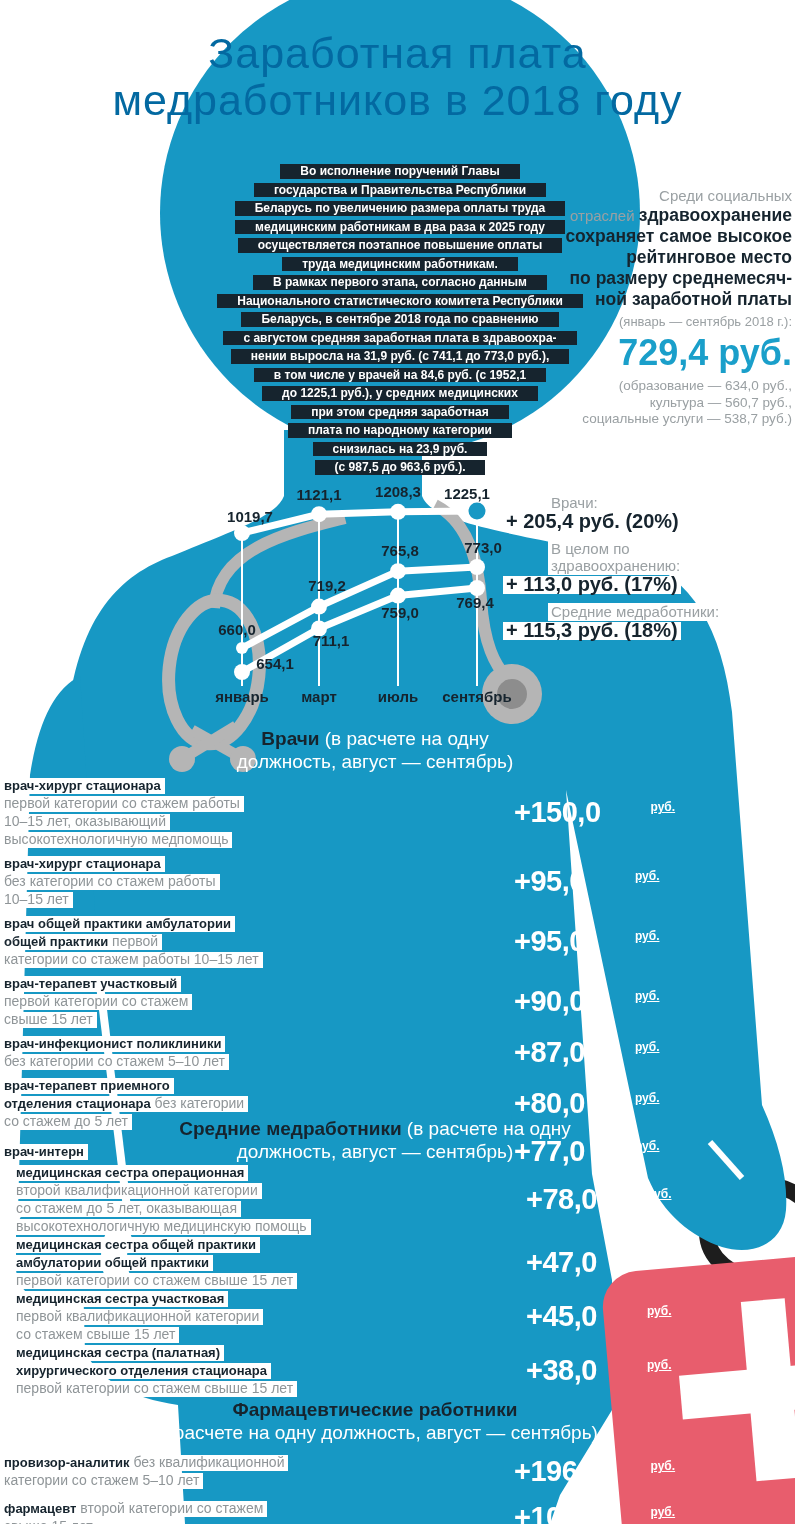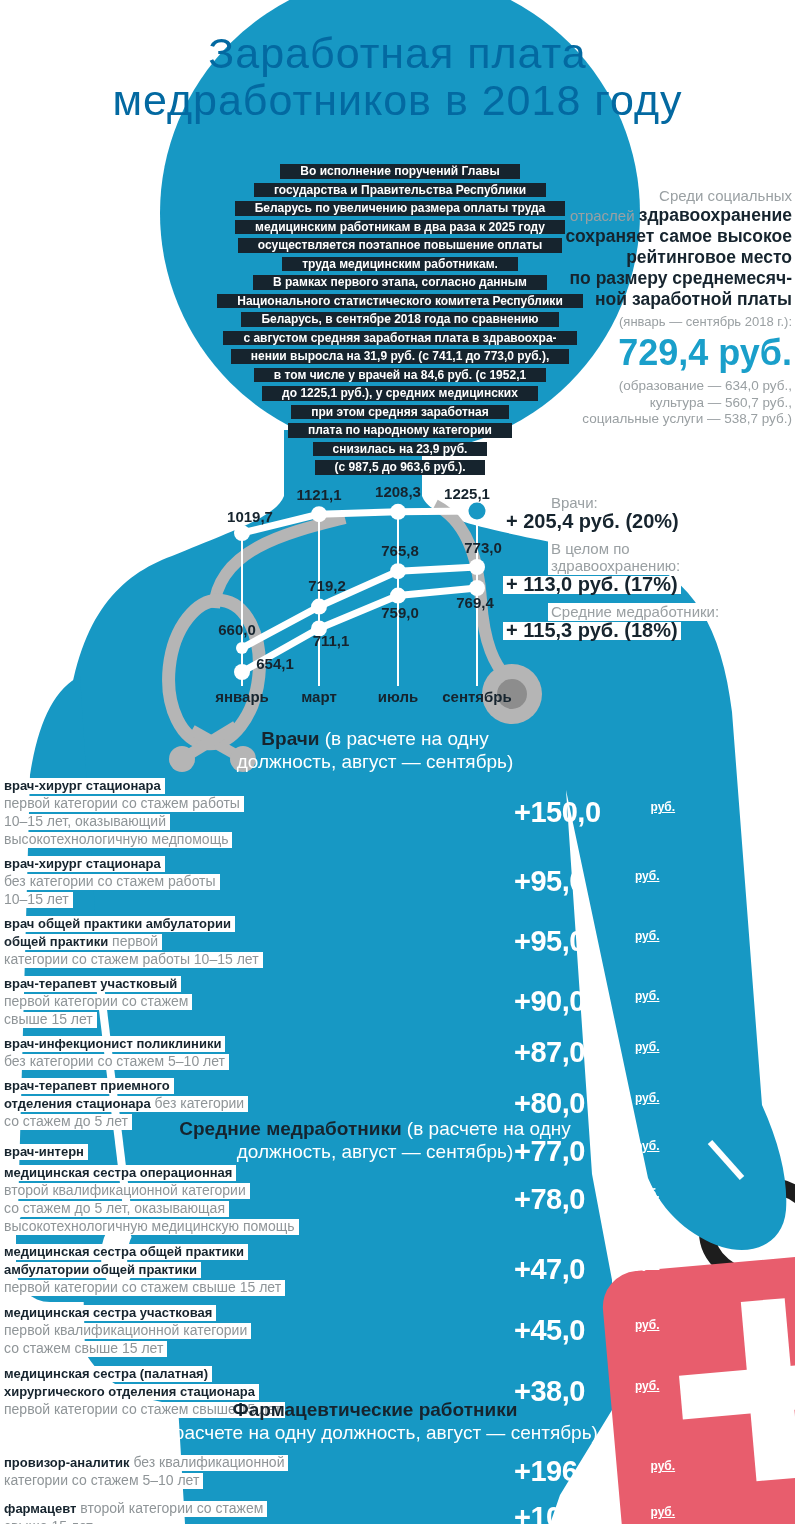--- a/index.html
+++ b/index.html
@@ -43,21 +43,21 @@
   .lg-value{display:inline-block;background:#fff;color:var(--navy);font-weight:700;
             font-size:20px;line-height:17px;padding:0 3px 1px;margin-top:1px;}
 
   
   .sec-header{left:115px;width:520px;text-align:center;font-size:19px;line-height:23px;}
   .hb{color:var(--navy);font-weight:700;}
   .hl{color:#fff;font-weight:400;}
   .sec-items{left:0;}
   .item-row{display:flex;align-items:center;}
   #items-doctors .item-row{margin-bottom:6px;}
-  #items-nurses .item-row{margin-bottom:7px;}
+  #items-nurses .item-row{padding-left:12px;}
   #items-pharm .item-row{margin-bottom:10px;}
   .item-text{width:502px;}
   .line{margin:0;padding:0;}
   .strip{display:inline-block;background:#fff;line-height:13.5px;padding:0 4px 1px;}
   .seg-b{color:var(--navy);font-weight:700;font-size:13px;}
   .seg-l{color:var(--gray);font-weight:400;font-size:14px;}
   .item-val{margin-left:12px;display:flex;align-items:flex-start;color:#fff;font-weight:700;gap:45px;}
   .num{font-size:29px;line-height:30px;letter-spacing:-0.5px;}
   .unit{font-size:12px;margin-left:5px;margin-top:3px;text-decoration:underline;}
 

